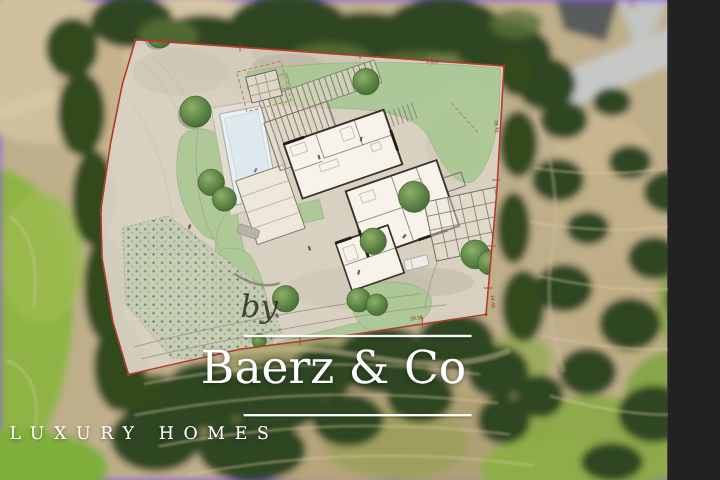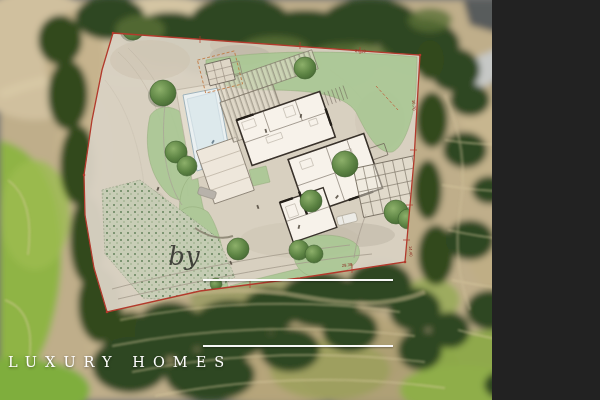--- a/index.html
+++ b/index.html
@@ -1,17 +1,17 @@
 <!DOCTYPE html>
 <html><head>
 <meta charset="utf-8">
 <style>
   html,body{margin:0;padding:0;background:#222;}
-  #stage{position:relative;width:492px;height:400px;overflow:hidden;
-         font-family:"DejaVu Serif",serif;background:#737373;}
+  #stage{position:relative;width:556px;height:400px;overflow:hidden;
+         font-family:"DejaVu Serif",serif;background:#8b5cf6;}
   #stage svg{position:absolute;left:0;top:0;display:block;}
   .wm{position:absolute;z-index:5;}
   .wm-by{left:0;right:0;top:241px;text-align:center;
          transform:translateX(-62px);
          font:italic 26px "DejaVu Serif",serif;color:rgba(38,36,34,.82);}
   .wm-line{left:203px;top:279px;width:190px;height:2px;background:#fff;
            opacity:.96;box-shadow:0 1px 2px rgba(0,0,0,.35);}
   .wm-line.bottom{top:345px;}
   .wm-brand{left:0;right:0;top:286px;text-align:center;color:#fff;
             font:normal 38px/1.1 "DejaVu Serif",serif;
@@ -348,16 +348,17 @@
         <text x="412" y="100" transform="rotate(86 412 100)">16.70</text>
         <text x="409" y="246" transform="rotate(87 409 246)">14.40</text>
         <text x="342" y="267" transform="rotate(-7 342 267)">29.38</text>
       </g>
     </g>
   </g>
 </svg>
 
 <div class="wm wm-by">by</div>
 <div class="wm wm-line"></div>
+<div class="wm wm-brand">Baerz &amp; Co</div>
 <div class="wm wm-line bottom"></div>
 <div class="wm wm-tag">LUXURY HOMES</div>
 
 </div>
 
 </body></html>

